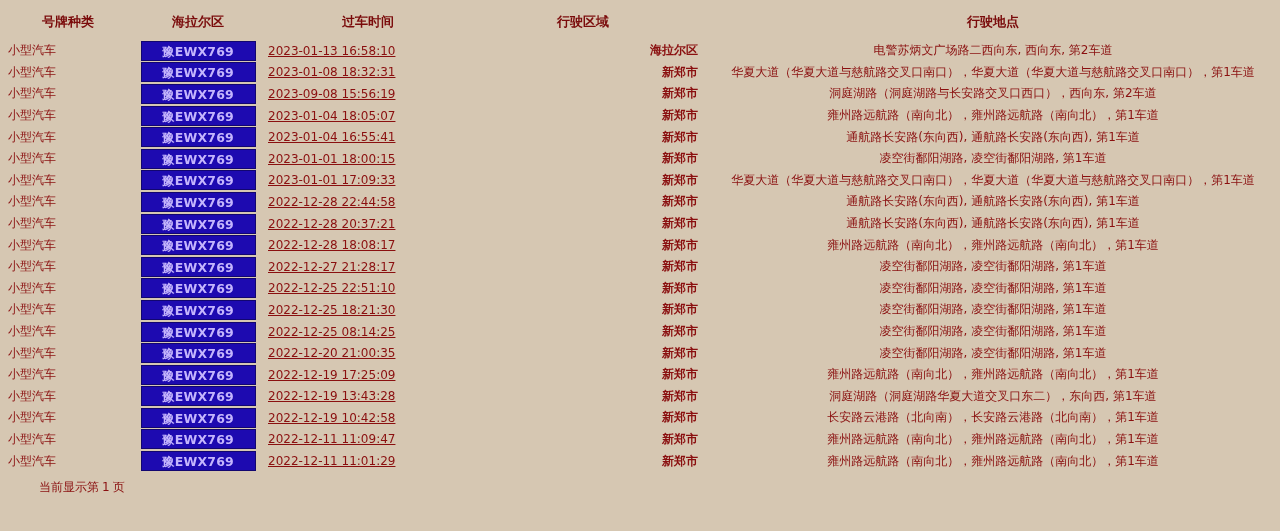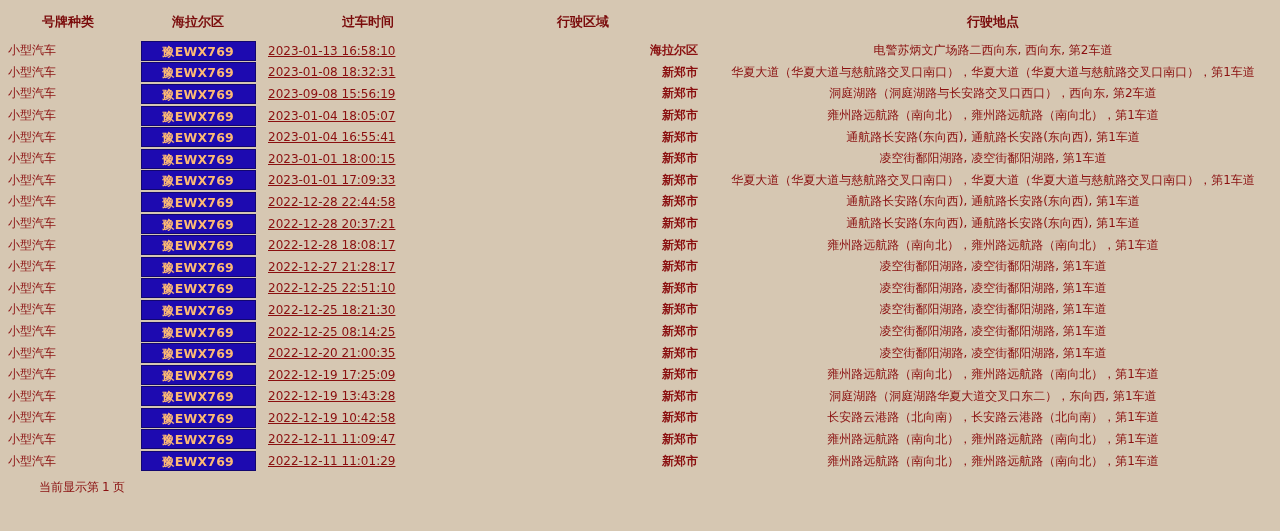--- a/index.html
+++ b/index.html
@@ -57,21 +57,21 @@
     margin-top: 9px;
   }
   .cell-plate-wrap {
     text-align: center;
   }
   .plate-badge {
     display: block;
     width: 115px;
     margin: 0 auto;
     background: #1d0ab0;
-    color: #fdba74;
+    color: #c4b5fd;
     font-size: 12.5px;
     font-weight: bold;
     text-align: center;
     line-height: 20px;
     height: 20px;
     letter-spacing: 0.2px;
     border: 1px solid #120670;
     box-sizing: border-box;
   }
   .cell-time {

